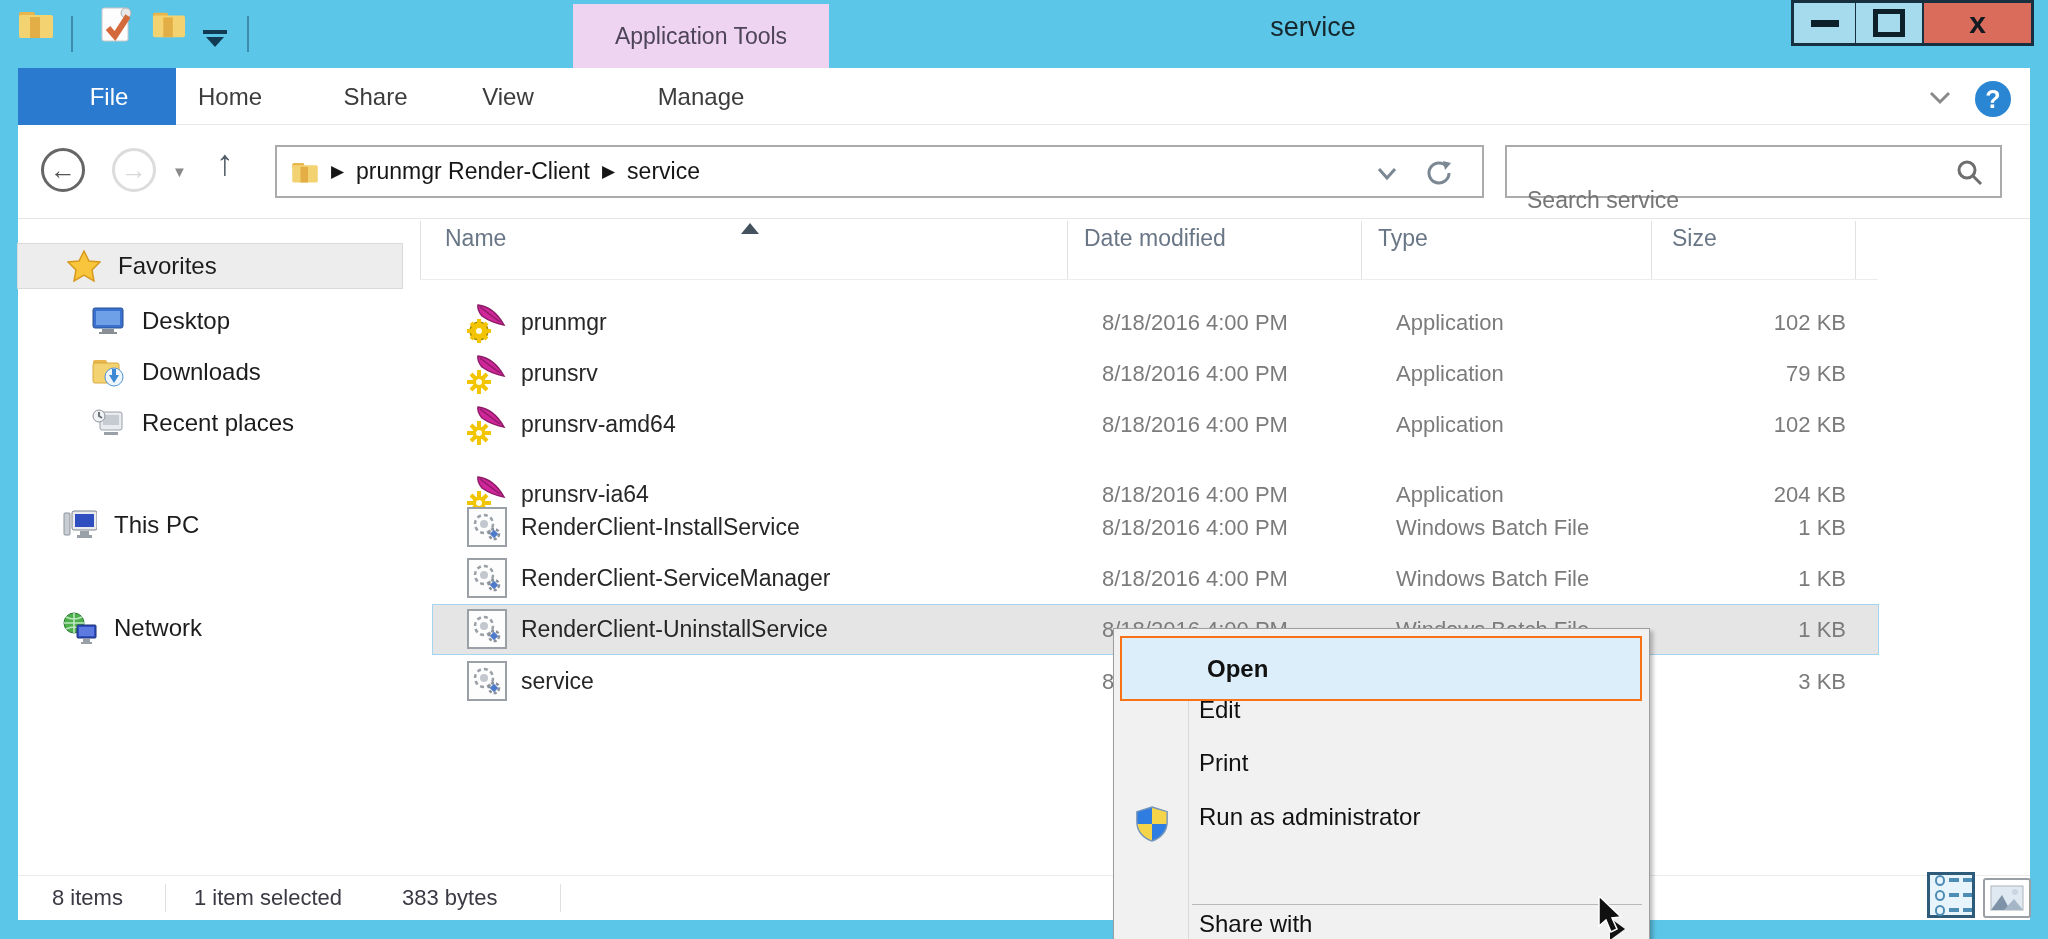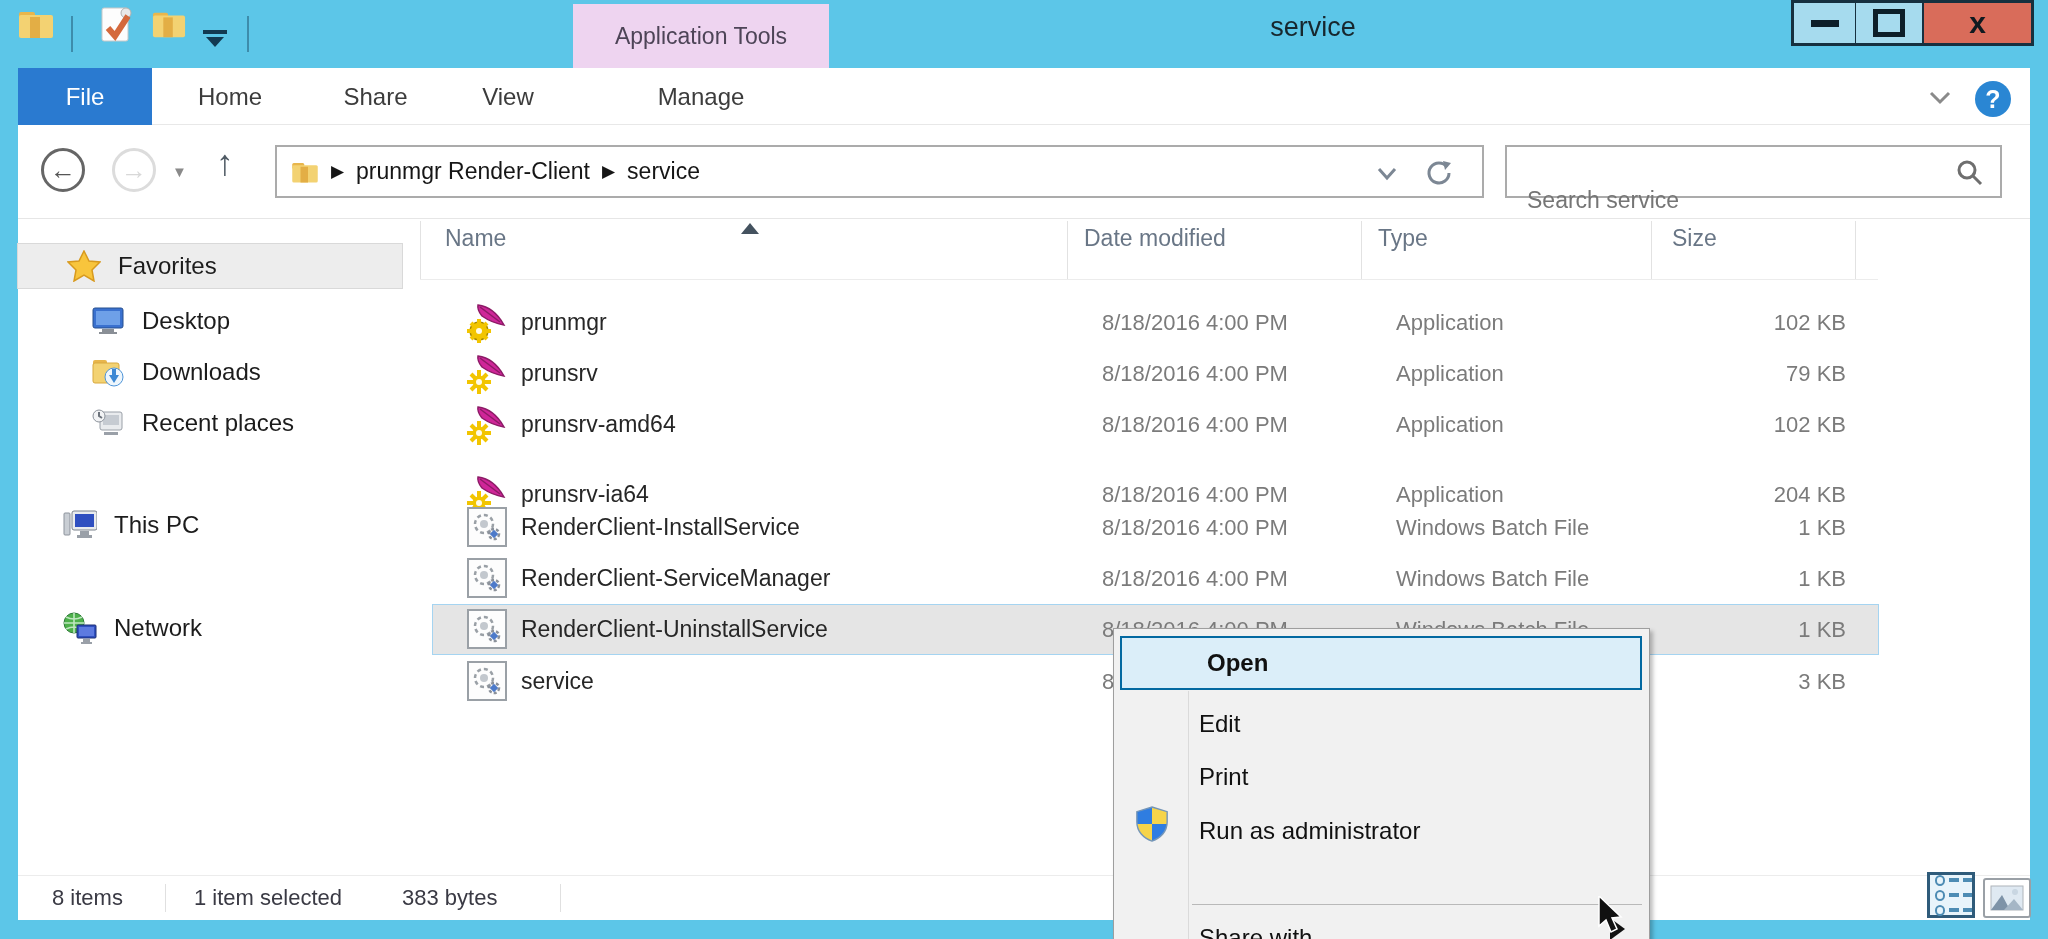--- a/index.html
+++ b/index.html
@@ -25,21 +25,21 @@
 
   
   #appt-block{position:absolute;left:573px;top:4px;width:256px;height:64px;background:#eed4f0;
     display:flex;align-items:center;justify-content:center;font-size:23px;color:#4d4457;}
 
   
   #ribbon-row{position:absolute;left:18px;top:68px;width:2012px;height:57px;background:#ffffff;
     border-bottom:1px solid #e8e8e8;box-sizing:border-box;}
   .rtab{position:absolute;top:0;height:57px;display:flex;align-items:center;justify-content:center;
     font-size:24px;color:#3c3c3c;}
-  #tab-file{left:0;width:134px;background:#2a7ad0;color:#ffffff;}
+  #tab-file{left:0;width:134px;background:#2a7ad0;color:#ffffff;padding-left:24px;}
   #tab-home{left:134px;width:156px;}
   #tab-share{left:290px;width:135px;}
   #tab-view{left:425px;width:130px;}
   #tab-manage{left:555px;width:256px;color:#3c3c3c;}
 
   
   #toolbar-row{position:absolute;left:18px;top:125px;width:2012px;height:93px;background:#ffffff;}
   .navcircle{position:absolute;top:148px;width:44px;height:44px;border-radius:50%;box-sizing:border-box;
     display:flex;align-items:center;justify-content:center;font-size:26px;}
   #nav-back{left:41px;border:3px solid #666;color:#555;}
@@ -101,24 +101,24 @@
   .vd-row{display:flex;align-items:center;gap:4px;}
   .vd-dot{width:7px;height:7px;border:2px solid #4d8cb4;border-radius:50%;}
   .vd-bar{width:10px;height:4px;background:#4d8cb4;}
   #view-thumb{position:absolute;left:1965px;top:2px;width:44px;height:36px;border:2px solid #9aa0a6;
     border-radius:3px;background:#fff;display:flex;align-items:center;justify-content:center;}
 
   
   #ctx-menu{position:absolute;left:1113px;top:628px;width:537px;height:340px;background:#f1f1f1;
     border:1px solid #9e9e9e;box-shadow:3px 3px 4px rgba(0,0,0,0.25);box-sizing:border-box;}
   #ctx-gutter{position:absolute;left:74px;top:62px;bottom:0;width:1px;background:#dadada;}
-  #ctx-open{position:absolute;left:6px;top:7px;width:522px;height:54px;background:#dbeef9;
-    border:2px solid #0369a1;box-sizing:border-box;display:flex;align-items:center;}
+  #ctx-open{position:absolute;left:6px;top:7px;width:522px;height:65px;background:#dbeef9;
+    border:2px solid #f97316;box-sizing:border-box;display:flex;align-items:center;}
   #ctx-open .mi-label{font-weight:bold;}
-  .mi{position:absolute;left:0;width:100%;height:42px;display:flex;align-items:flex-end;}
+  .mi{position:absolute;left:0;width:100%;height:42px;display:flex;align-items:flex-start;}
   .mi-label{margin-left:85px;font-size:24px;color:#111;}
   .mic{position:absolute;left:20px;width:36px;height:36px;}
   #ctx-sep{position:absolute;left:78px;top:275px;width:450px;height:1px;background:#b9b9b9;}
   .submenu-arrow{position:absolute;left:496px;top:8px;width:0;height:0;
     border-top:11px solid transparent;border-bottom:11px solid transparent;border-left:15px solid #111;}
 
   #cursor{position:absolute;left:1597px;top:896px;}
 </style>
 </head>
 <body>

